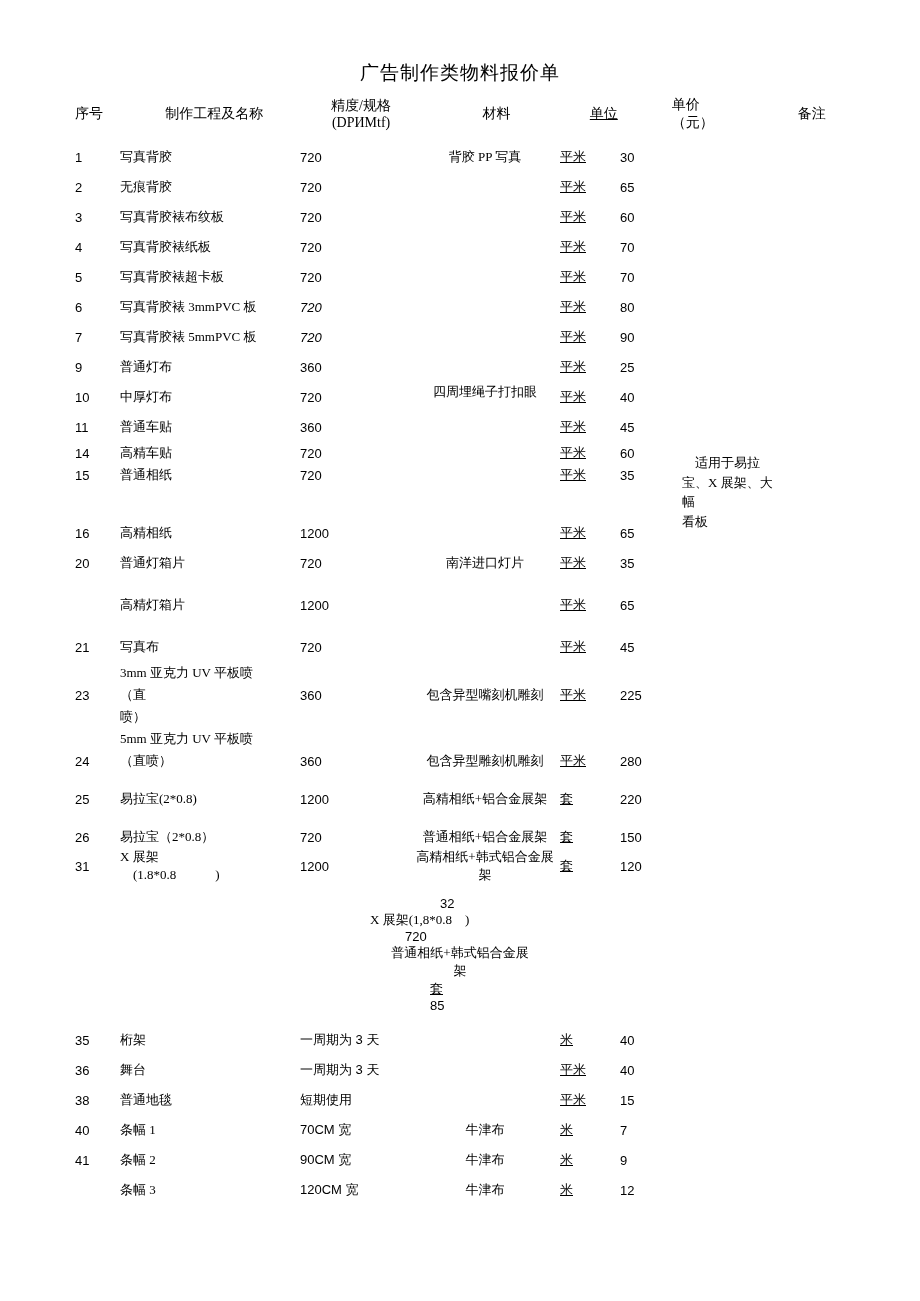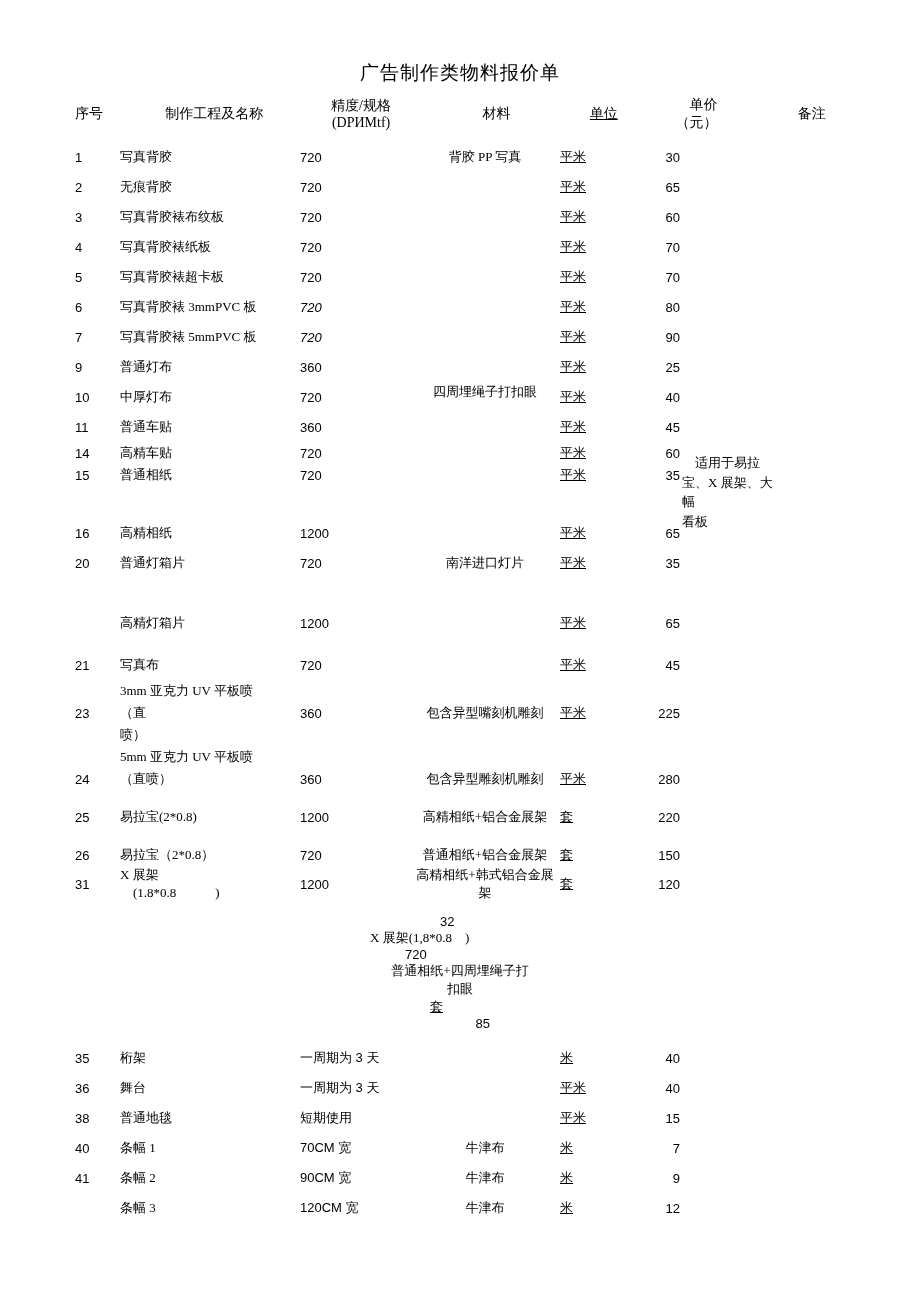--- a/index.html
+++ b/index.html
@@ -22,21 +22,21 @@
       display: flex;
       align-items: center;
       margin-bottom: 10px;
       gap: 36px;
     }
     .col-no { width: 50px; text-align: left; padding-left: 5px; }
     .col-name { width: 180px; text-align: left; }
     .col-spec { width: 110px; text-align: left; }
     .col-material { width: 150px; text-align: center; }
     .col-unit { width: 60px; text-align: left; text-decoration: underline; }
-    .col-price { width: 60px; text-align: right; }
+    .col-price { width: 60px; text-align: left; }
     .col-remark { width: 120px; text-align: left; padding-left: 20px; }
     .header-row .col-spec { text-align: center; }
     .header-row .col-name { text-align: center; }
     .header-row .col-remark { text-align: center; }
     .data-row {
       display: flex;
       align-items: center;
       min-height: 30px;
       font-size: 13px;
     }
@@ -197,21 +197,21 @@
       </div>
       <div class="data-row">
         <div class="col-no">20</div>
         <div class="col-name">普通灯箱片</div>
         <div class="col-spec">720</div>
         <div class="col-material">南洋进口灯片</div>
         <div class="col-unit">平米</div>
         <div class="col-price">35</div>
         <div class="col-remark"></div>
       </div>
-      <div class="data-row" style="margin-top: 30px;">
+      <div class="data-row" style="margin-top: 12px;">
         <div class="col-no"></div>
         <div class="col-name">高精灯箱片</div>
         <div class="col-spec">1200</div>
         <div class="col-material"></div>
         <div class="col-unit">平米</div>
         <div class="col-price">65</div>
         <div class="col-remark"></div>
       </div>
       <div class="data-row" style="margin-top: 12px;">
         <div class="col-no">21</div>
@@ -296,21 +296,21 @@
         <div class="col-unit">套</div>
         <div class="col-price">120</div>
         <div class="col-remark"></div>
       </div>
       <div class="data-row" style="margin-top: 12px; flex-direction: column;">
         <div class="col-no">32</div>
         <div class="col-name">
           <div>X 展架(1,8*0.8　)</div>
         </div>
         <div class="col-spec">720</div>
-        <div class="col-material">普通相纸+四周埋绳子打扣眼</div>
+        <div class="col-material">普通相纸+韩式铝合金展架</div>
         <div class="col-unit">套</div>
         <div class="col-price">85</div>
         <div class="col-remark"></div>
       </div>
       <div class="data-row" style="margin-top: 12px;">
         <div class="col-no">35</div>
         <div class="col-name">桁架</div>
         <div class="col-spec">一周期为 3 天</div>
         <div class="col-material"></div>
         <div class="col-unit">米</div>

